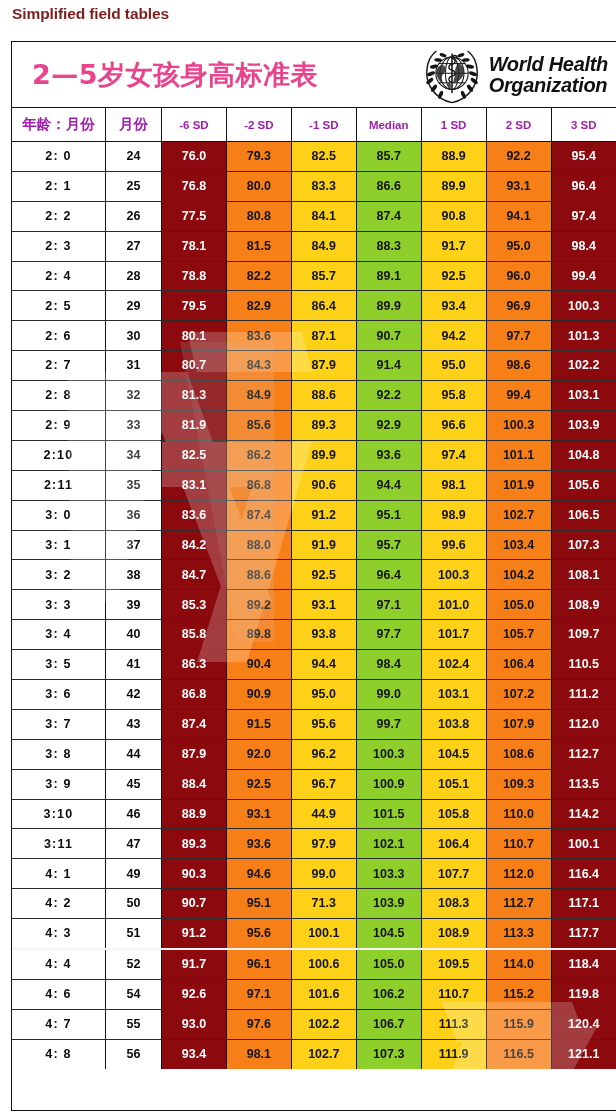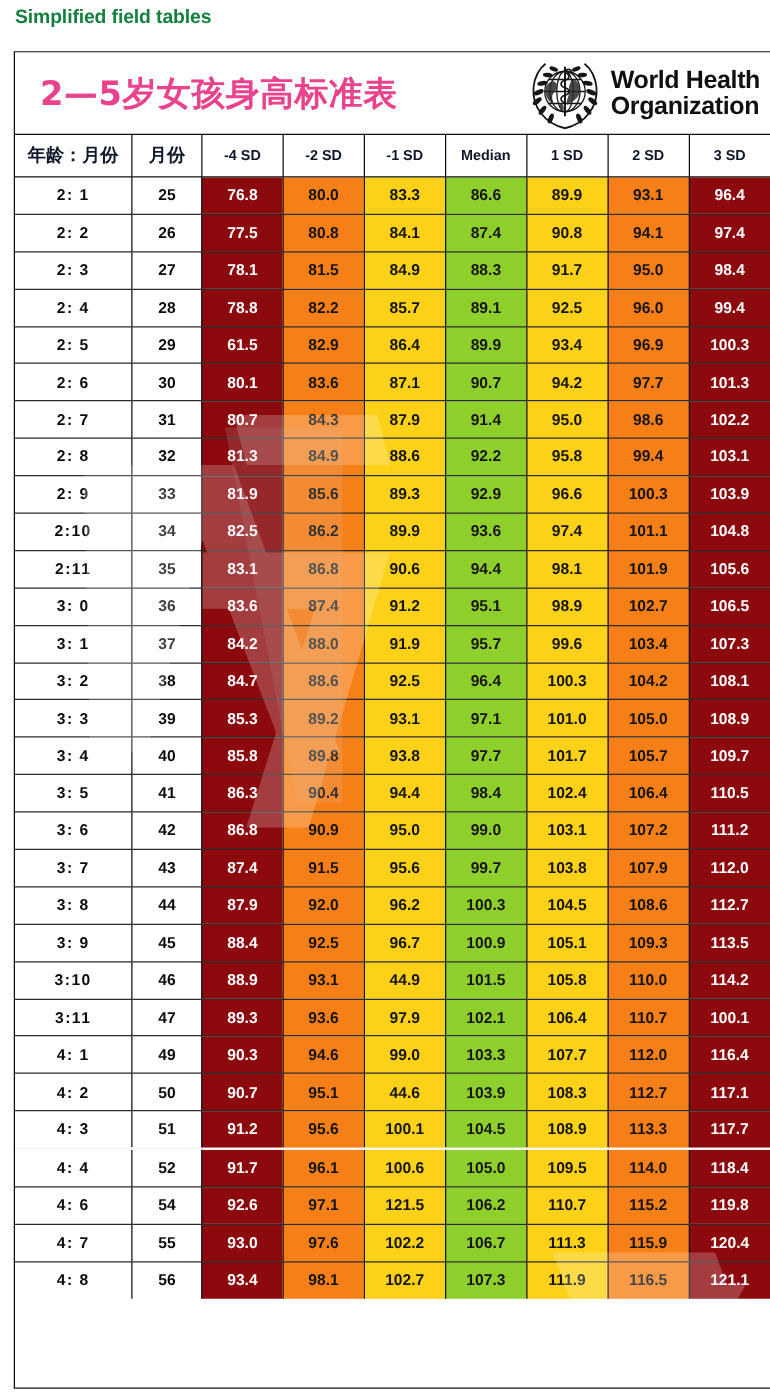--- a/index.html
+++ b/index.html
@@ -4,57 +4,57 @@
 <style>
   html,body{margin:0;padding:0;background:#ffffff;}
   body{
     width:616px;height:1119px;
     font-family:"Liberation Sans","DejaVu Sans",sans-serif;
     -webkit-font-smoothing:antialiased;
     overflow:hidden;
     position:relative;
   }
   #page-heading{
-    font-size:15.5px;font-weight:bold;color:#15803d;
+    font-size:15.5px;font-weight:bold;color:#7f1d1d;
     padding:5px 0 0 12px;letter-spacing:-0.1px;
     height:26px;box-sizing:border-box;
   }
   #table-frame{
     position:absolute;left:11px;top:41px;width:606px;height:1070px;
     border:1.5px solid #111;box-sizing:border-box;background:#fff;
   }
   
   #title-band{
     position:relative;height:66px;border-bottom:1.5px solid #111;
     display:flex;align-items:center;justify-content:space-between;
     box-sizing:border-box;background:#fff;
   }
   #chart-title{
     font-size:27px;font-weight:bold;color:#e8438c;
     padding-left:20px;letter-spacing:0.5px;white-space:nowrap;
     font-family:"DejaVu Sans","Liberation Sans",sans-serif;
   }
   #who-logo{
-    display:flex;align-items:center;gap:7px;padding-right:8px;
+    display:flex;align-items:center;gap:7px;padding-right:8px;font-style:italic;
   }
   #who-emblem{width:60px;height:60px;flex:0 0 auto;}
   #who-wordmark{
     font-size:20px;font-weight:bold;color:#101010;line-height:1.03;
     letter-spacing:-0.3px;
     font-family:"Liberation Sans","DejaVu Sans",sans-serif;
   }
   #who-wordmark div{white-space:nowrap;}
   
   table{border-collapse:collapse;width:100%;table-layout:fixed;}
   col.c-age{width:92px;}
   col.c-mon{width:55px;}
   col.c-sd{width:63.85px;}
   thead th{
     border-right:1.5px solid #111;border-bottom:1.5px solid #111;
-    height:33px;background:#fff;color:#0f172a;
+    height:33px;background:#fff;color:#a21caf;
     font-size:11.5px;font-weight:bold;text-align:center;
     vertical-align:middle;padding:0;margin-top:48px;
   }
   thead th.cjk{
     font-size:14.5px;font-family:"DejaVu Sans","Liberation Sans",sans-serif;
     font-weight:bold;
   }
   thead th.last{border-right:none;}
   tbody td{
     height:28.9px;padding:0;text-align:center;vertical-align:middle;
@@ -166,30 +166,41 @@
         <col class="c-sd">
         <col class="c-sd">
       <col class="c-sd">
         <col class="c-sd">
         <col class="c-sd">
     </colgroup>
     <thead>
       <tr id="header-row">
           <th class="cjk">年龄：月份</th>
           <th class="cjk">月份</th>
-          <th>-4 SD</th>
+          <th>-6 SD</th>
           <th>-2 SD</th>
           <th>-1 SD</th>
           <th>Median</th>
           <th>1 SD</th>
           <th>2 SD</th>
           <th class=" last">3 SD</th>
         </tr>
     </thead>
     <tbody id="table-body">
+        <tr>
+          <td class="age">2: 0</td>
+          <td class="mon">24</td>
+          <td class="dark">76.0</td>
+          <td class="orange">79.3</td>
+          <td class="gold">82.5</td>
+          <td class="green">85.7</td>
+          <td class="gold">88.9</td>
+          <td class="orange">92.2</td>
+          <td class="dark last">95.4</td>
+        </tr>
         <tr>
           <td class="age">2: 1</td>
           <td class="mon">25</td>
           <td class="dark">76.8</td>
           <td class="orange">80.0</td>
           <td class="gold">83.3</td>
           <td class="green">86.6</td>
           <td class="gold">89.9</td>
           <td class="orange">93.1</td>
           <td class="dark last">96.4</td>
@@ -223,21 +234,21 @@
           <td class="orange">82.2</td>
           <td class="gold">85.7</td>
           <td class="green">89.1</td>
           <td class="gold">92.5</td>
           <td class="orange">96.0</td>
           <td class="dark last">99.4</td>
         </tr>
         <tr>
           <td class="age">2: 5</td>
           <td class="mon">29</td>
-          <td class="dark">61.5</td>
+          <td class="dark">79.5</td>
           <td class="orange">82.9</td>
           <td class="gold">86.4</td>
           <td class="green">89.9</td>
           <td class="gold">93.4</td>
           <td class="orange">96.9</td>
           <td class="dark last">100.3</td>
         </tr>
         <tr>
           <td class="age">2: 6</td>
           <td class="mon">30</td>
@@ -445,21 +456,21 @@
           <td class="green">103.3</td>
           <td class="gold">107.7</td>
           <td class="orange">112.0</td>
           <td class="dark last">116.4</td>
         </tr>
         <tr>
           <td class="age">4: 2</td>
           <td class="mon">50</td>
           <td class="dark">90.7</td>
           <td class="orange">95.1</td>
-          <td class="gold">44.6</td>
+          <td class="gold">71.3</td>
           <td class="green">103.9</td>
           <td class="gold">108.3</td>
           <td class="orange">112.7</td>
           <td class="dark last">117.1</td>
         </tr>
         <tr>
           <td class="age">4: 3</td>
           <td class="mon">51</td>
           <td class="dark">91.2</td>
           <td class="orange">95.6</td>
@@ -478,21 +489,21 @@
           <td class="green">105.0</td>
           <td class="gold">109.5</td>
           <td class="orange">114.0</td>
           <td class="dark last">118.4</td>
         </tr>
         <tr>
           <td class="age">4: 6</td>
           <td class="mon">54</td>
           <td class="dark">92.6</td>
           <td class="orange">97.1</td>
-          <td class="gold">121.5</td>
+          <td class="gold">101.6</td>
           <td class="green">106.2</td>
           <td class="gold">110.7</td>
           <td class="orange">115.2</td>
           <td class="dark last">119.8</td>
         </tr>
         <tr>
           <td class="age">4: 7</td>
           <td class="mon">55</td>
           <td class="dark">93.0</td>
           <td class="orange">97.6</td>

